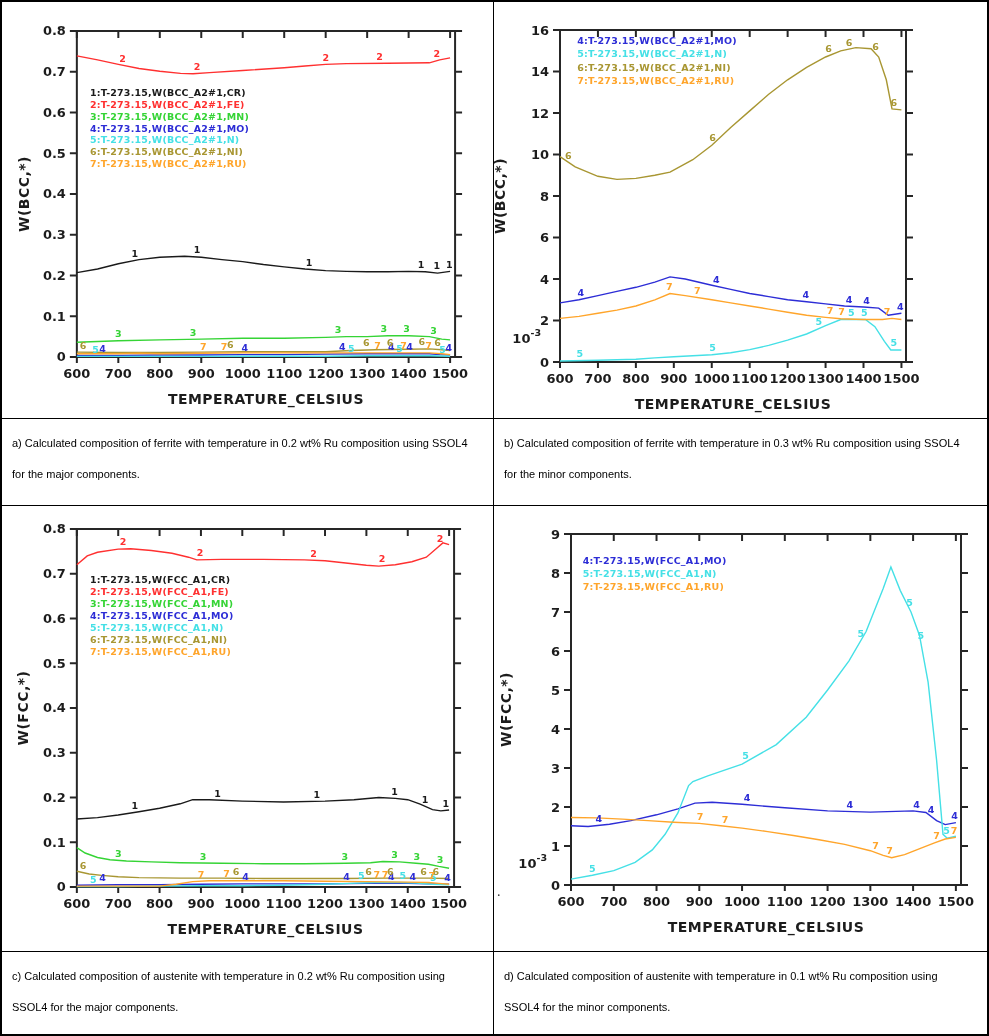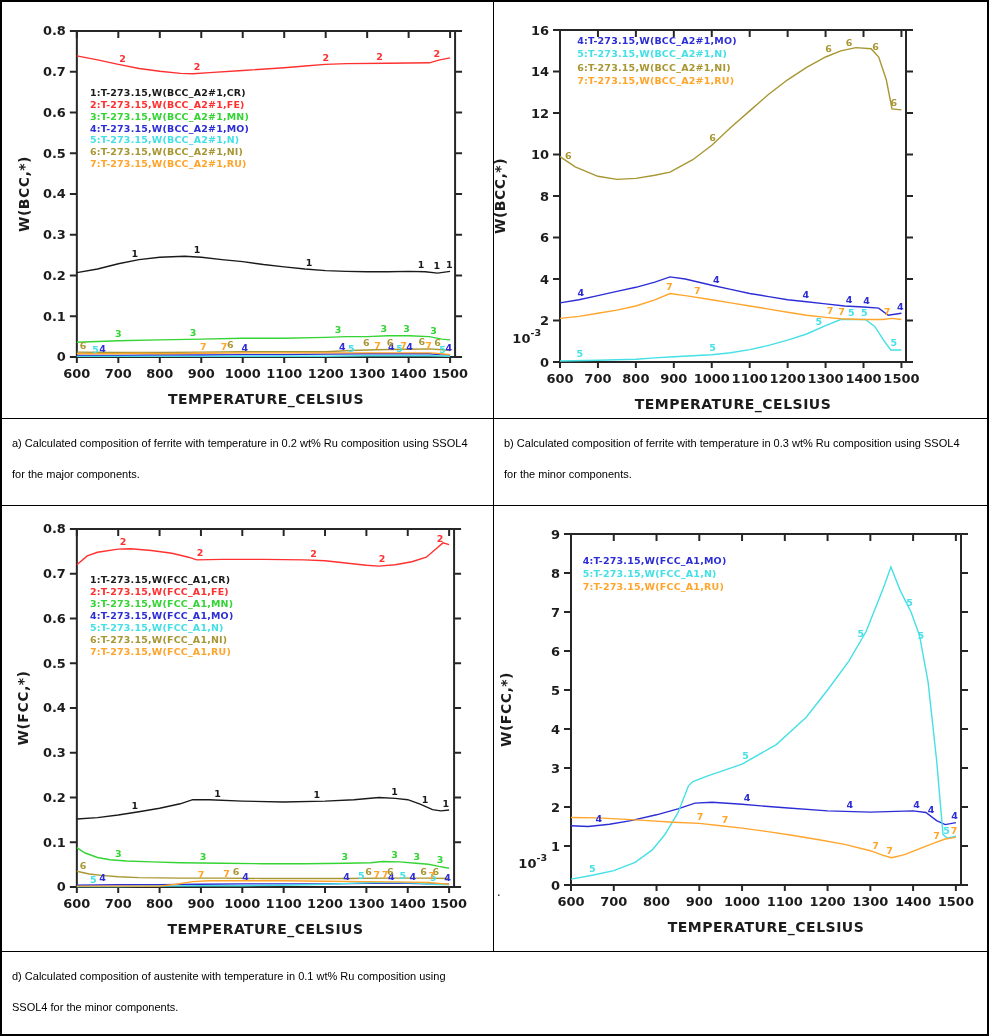--- a/index.html
+++ b/index.html
@@ -456,16 +456,19 @@
         <text x="381.4736842105263" y="343.052" text-anchor="middle" class="mkr" fill="#ffa52b">7</text>
         <text x="395.5855263157895" y="347.615" text-anchor="middle" class="mkr" fill="#ffa52b">7</text>
         <text x="442.625" y="332.6" text-anchor="middle" class="mkr" fill="#ffa52b">7</text>
         <text x="460.1578947368421" y="328.1696" text-anchor="middle" class="mkr" fill="#ffa52b">7</text>
         <text x="88.7" y="57.835" class="legend" fill="#2d2dd6">4:T-273.15,W(FCC_A1,MO)</text>
         <text x="88.7" y="71.035" class="legend" fill="#45e0e6">5:T-273.15,W(FCC_A1,N)</text>
         <text x="88.7" y="84.235" class="legend" fill="#ffa52b">7:T-273.15,W(FCC_A1,RU)</text>
       </svg>
   </div>
 
+  <div class="cell caption-cell col0">
+    <span>c) Calculated composition of austenite with temperature in 0.2 wt% Ru composition using SSOL4 for the major components.</span>
+  </div>
   <div class="cell caption-cell">
     <span>d) Calculated composition of austenite with temperature in 0.1 wt% Ru composition using SSOL4 for the minor components.</span>
   </div>
 </div>
 
 </body></html>

